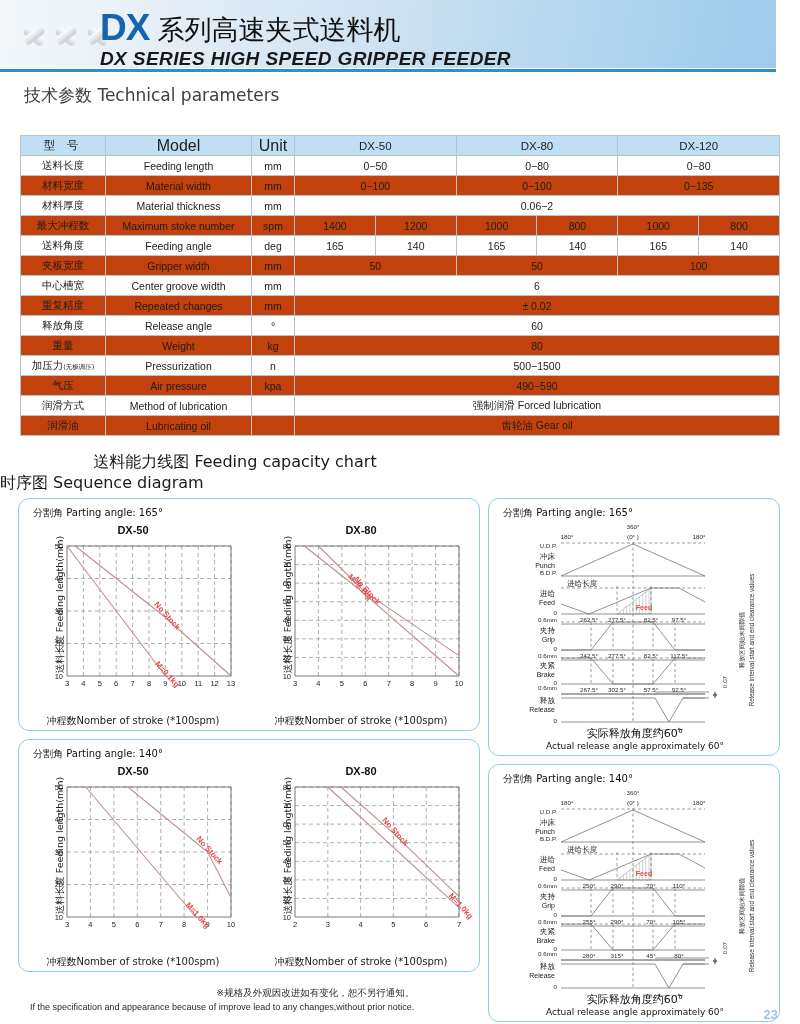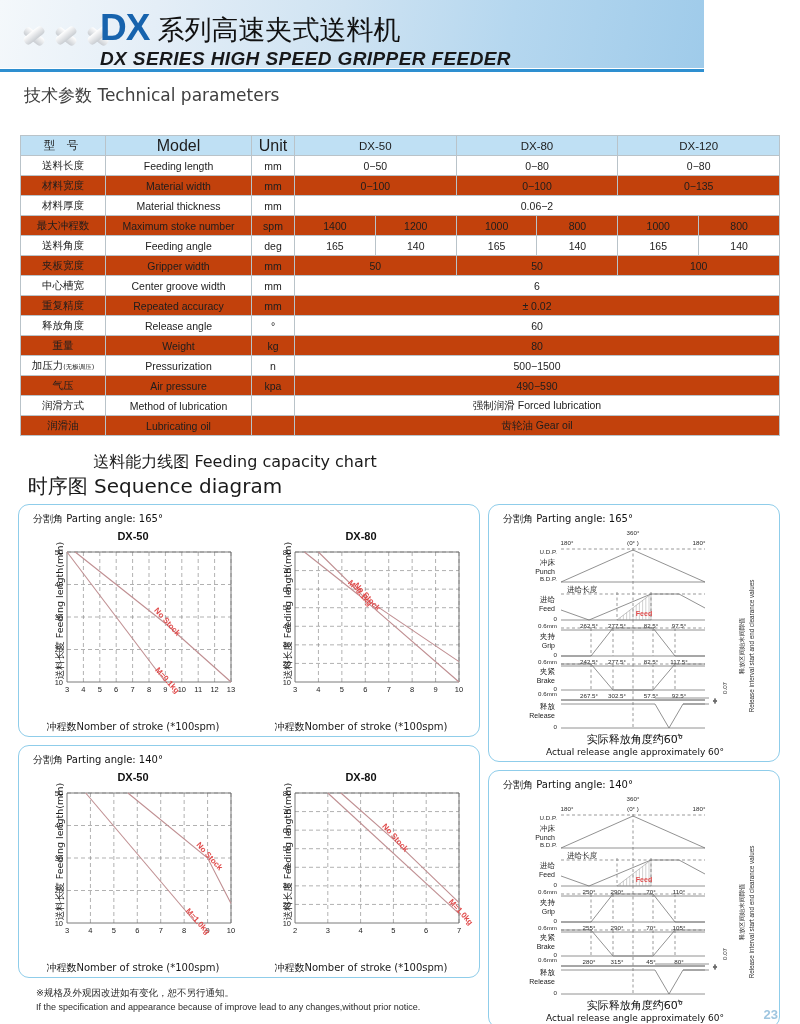--- a/index.html
+++ b/index.html
@@ -3,21 +3,21 @@
 <meta charset="utf-8">
 <style>
   html,body{margin:0;padding:0;}
   body{
     width:800px;height:1024px;background:#ffffff;
     font-family:"Liberation Sans","DejaVu Sans",sans-serif;
     color:#1a1a1a;overflow:hidden;position:relative;
   }
   
   .banner{
-    position:relative;width:704px;height:72px;
+    position:relative;width:776px;height:72px;
     background:linear-gradient(100deg,#f4f8fb 0%,#e4eef7 22%,#cfe3f2 48%,#b5d7ef 72%,#9fcbea 100%);
     overflow:hidden;
   }
   .banner-rule{position:absolute;left:0;bottom:0;width:800px;height:3px;background:#2e8fd0;}
   .banner-rule2{position:absolute;left:0;bottom:3px;width:800px;height:1px;background:#ffffff;}
   .chevrons{position:absolute;left:22px;top:16px;display:flex;gap:2px;}
   .chev{width:30px;height:42px;position:relative;}
   .chev::before,.chev::after{
     content:"";position:absolute;left:3px;width:23px;height:9px;border-radius:4px;
     background:linear-gradient(180deg,#ffffff,#c9cdd2);
@@ -55,21 +55,21 @@
   .c-unit{width:42px;}
   .hdr td{background:#bfe0f4;font-weight:bold;font-size:11.5px;height:21px;}
   .hdr .c-cn{letter-spacing:4px;font-size:11.5px;}
   .hdr .c-en,.hdr .c-unit{font-weight:normal;font-size:16px;letter-spacing:0;}
   .rw-a td{background:#ffffff;}
   .rw-b td{background:#c2410c;}
   .sub{font-size:6.5px;}
   
   .panel-titles{display:flex;margin:16px 0 4px 0;flex-direction:column;}
   .pt-left{width:470px;text-align:center;font-size:16px;font-family:"DejaVu Sans",sans-serif;}
-  .pt-right{width:310px;text-align:center;font-size:20px;font-family:"DejaVu Sans",sans-serif;}
+  .pt-right{width:310px;text-align:left;font-size:16px;font-family:"DejaVu Sans",sans-serif;}
   
   .panels{display:flex;margin:0 18px;gap:8px;}
   .col-left{width:462px;display:flex;flex-direction:column;gap:8px;}
   .col-right{width:292px;display:flex;flex-direction:column;gap:8px;}
   .card{
     border:1.3px solid #8fcdea;border-radius:11px;background:#fff;position:relative;
   }
   .card-ttl{
     font-size:10px;margin:7px 0 0 14px;color:#111;
     font-family:"DejaVu Sans","Liberation Sans",sans-serif;
@@ -105,21 +105,21 @@
   }
   .seq-foot .cn{font-size:11px;}
   .sq{stroke:#6d6d6d;stroke-width:.75;fill:none;}
   .sqd{stroke:#6d6d6d;stroke-width:.7;stroke-dasharray:3 2.5;fill:none;}
   .sqt{font-size:6.2px;fill:#2a2a2a;}
   .sqt-lbl{font-size:7px;fill:#1a1a1a;}
   .sqt-cn{font-size:7.6px;fill:#1a1a1a;font-family:"DejaVu Sans",sans-serif;}
   .sqt-red{font-size:7px;fill:#e04a4a;font-weight:bold;}
   .sqt-vert{font-size:6.3px;fill:#2a2a2a;}
   
-  .footer{position:absolute;left:36px;bottom:10px;font-size:9px;color:#2a2a2a;line-height:14px;}
+  .footer{position:absolute;left:30px;bottom:10px;font-size:9px;color:#2a2a2a;line-height:14px;text-align:right;}
   .footer .cn{font-size:9.5px;font-family:"DejaVu Sans",sans-serif;}
   .pageno{position:absolute;right:22px;bottom:2px;font-size:13px;color:#9fc6e0;font-weight:bold;}
 </style>
 </head>
 <body>
 
 <div class="banner">
   <div class="chevrons">
     <div class="chev"></div>
     <div class="chev"></div>
@@ -201,21 +201,21 @@
           <td colspan="2">100</td>
         </tr>
         <tr class="rw-a">
           <td class="c-cn">中心槽宽</td>
           <td class="c-en">Center groove width</td>
           <td class="c-unit">mm</td>
           <td colspan="6">6</td>
         </tr>
         <tr class="rw-b">
           <td class="c-cn">重复精度</td>
-          <td class="c-en">Repeated accuracy</td>
+          <td class="c-en">Repeated changes</td>
           <td class="c-unit">mm</td>
           <td colspan="6">± 0.02</td>
         </tr>
         <tr class="rw-a">
           <td class="c-cn">释放角度</td>
           <td class="c-en">Release angle</td>
           <td class="c-unit">°</td>
           <td colspan="6">60</td>
         </tr>
         <tr class="rw-b">

